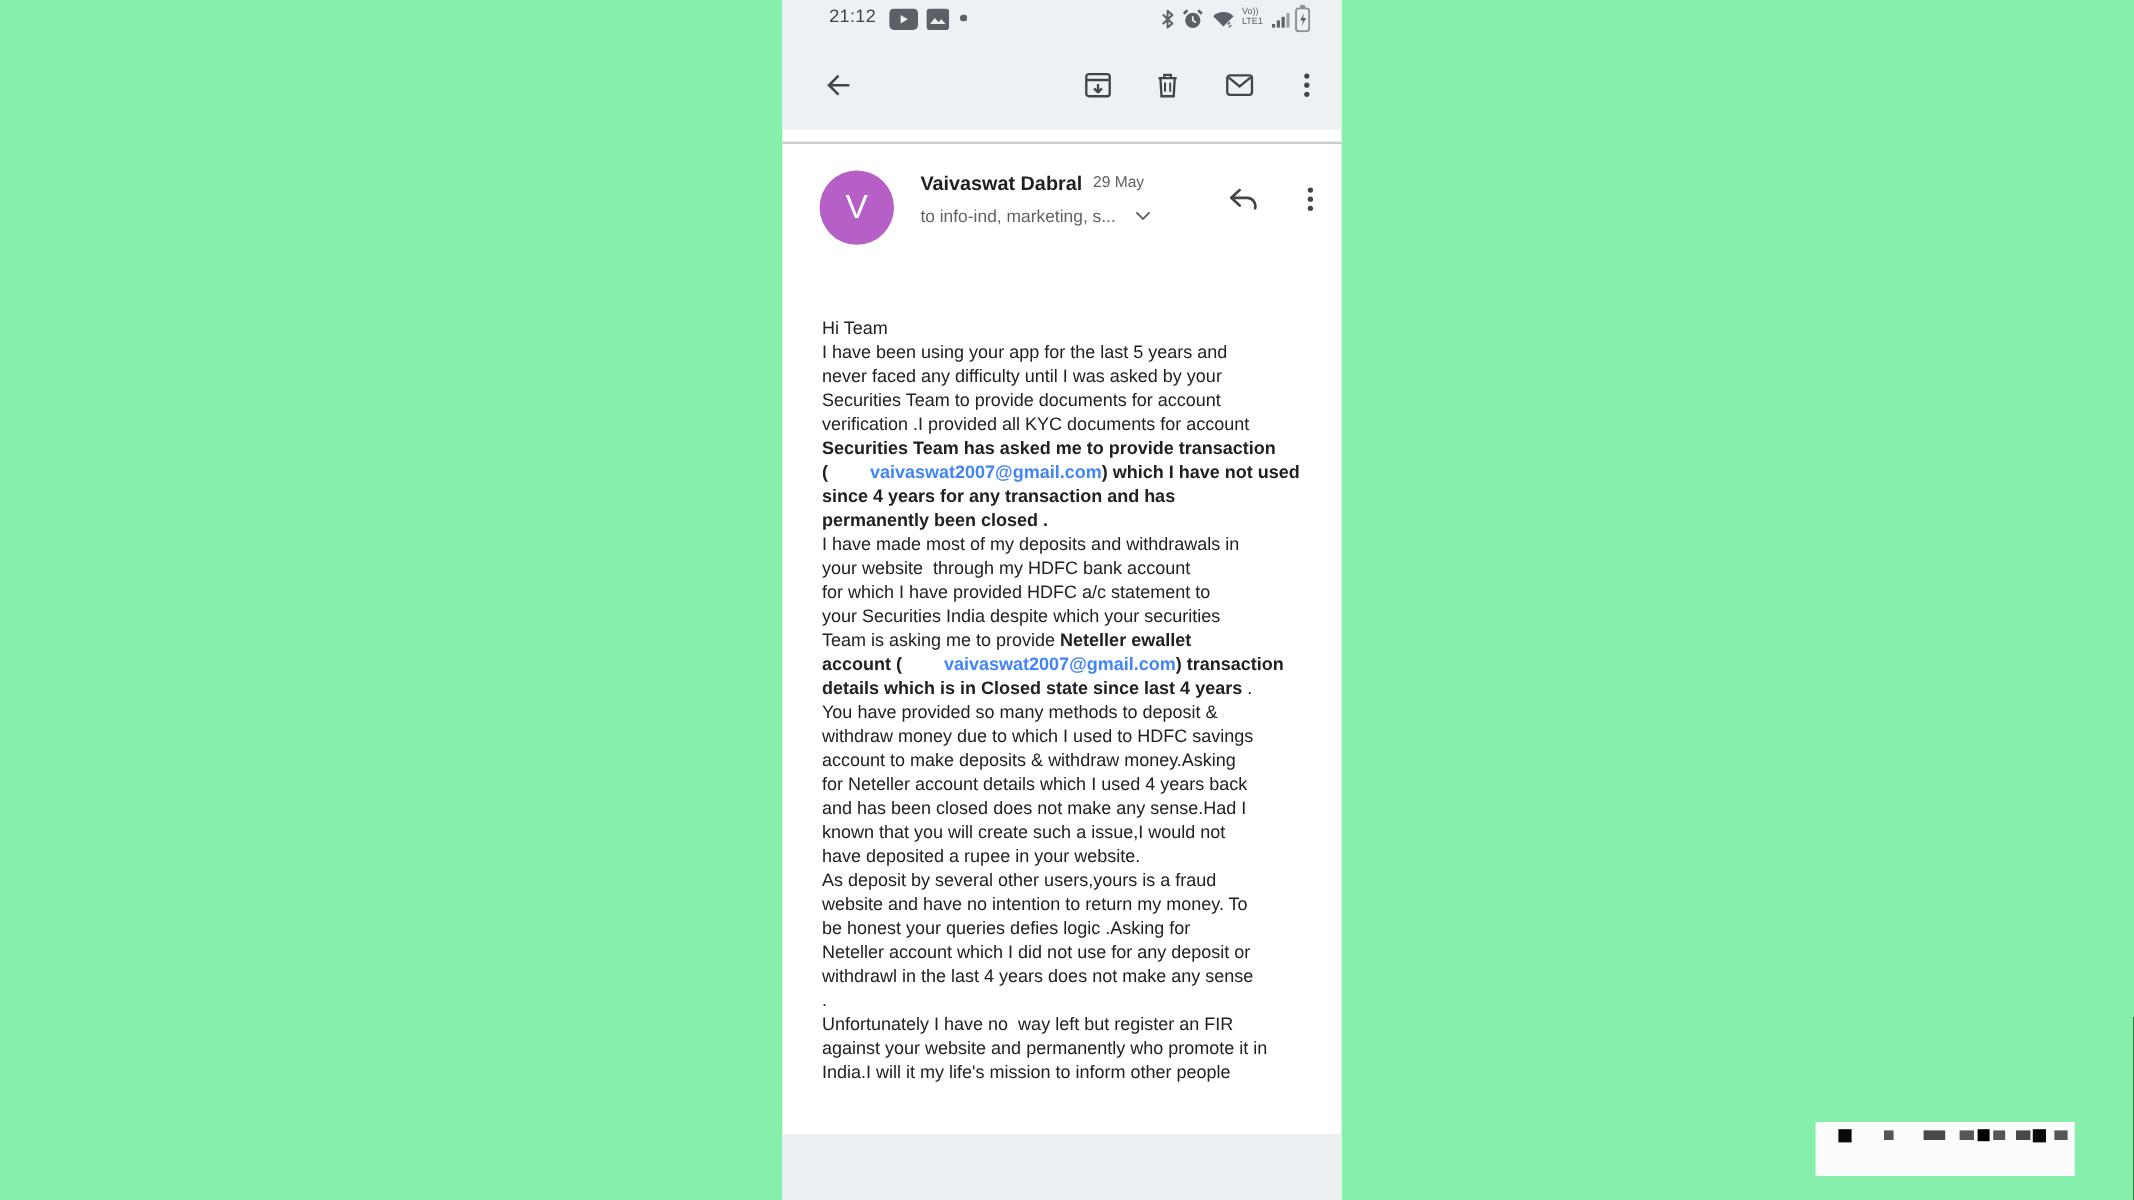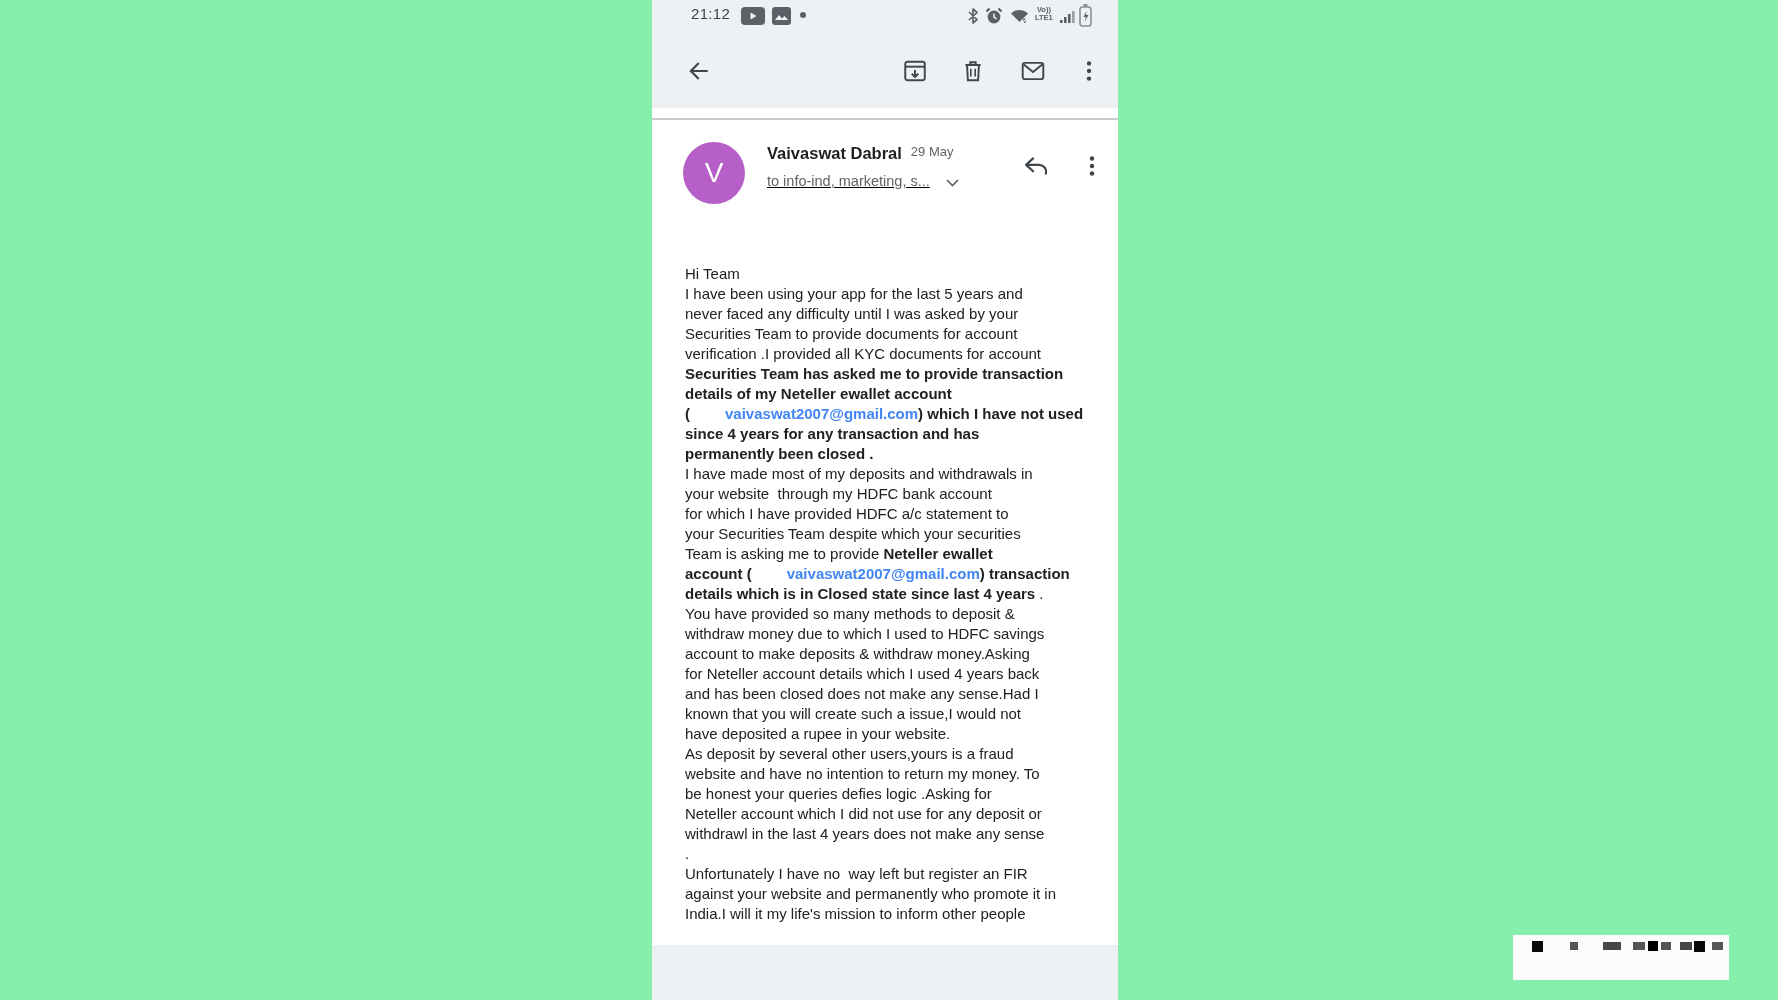--- a/index.html
+++ b/index.html
@@ -5,31 +5,31 @@
   html,body{margin:0;padding:0;background:#000;}
   .stage{position:relative;width:1778px;height:1000px;background:#86efac;overflow:hidden;
          font-family:"Liberation Sans",sans-serif;}
   .phone{position:absolute;left:652px;top:0;width:466px;height:1000px;background:#ffffff;overflow:hidden;}
   
   .chrome{position:absolute;left:0;top:0;width:466px;height:108px;background:#eef1f4;}
   .hdr-divider{position:absolute;left:0;top:118px;width:466px;height:2px;background:#caccd0;}
   
   .time{position:absolute;left:39px;top:5px;font-size:15px;color:#3f454d;letter-spacing:.3px;}
   .sicon{position:absolute;top:7px;}
-  .volte{position:absolute;left:383px;top:6px;font-size:7.5px;line-height:8px;font-weight:bold;color:#5b6167;white-space:pre;text-align:center;}
+  .volte{position:absolute;left:383px;top:6px;font-size:7.5px;line-height:8px;font-weight:normal;color:#5b6167;white-space:pre;}
   
   .abtn{position:absolute;width:26px;height:26px;top:58px;}
   .abtn svg{width:26px;height:26px;}
   
   .avatar{position:absolute;left:31px;top:142px;width:62px;height:62px;border-radius:50%;
           display:flex;align-items:center;justify-content:center;color:#fff;font-size:28px;}
   .sender-row{position:absolute;left:115px;top:144px;display:flex;align-items:flex-start;white-space:nowrap;}
   .sender{font-size:16.5px;font-weight:bold;color:#1d1f21;}
   .date{font-size:13px;color:#5d6267;margin-left:9px;}
-  .recip-row{position:absolute;left:115px;top:173px;display:flex;align-items:center;white-space:nowrap;text-decoration:underline;}
+  .recip-row{position:absolute;left:115px;top:173px;display:flex;align-items:flex-start;white-space:nowrap;}
   .recip{font-size:14.5px;color:#5d6267;}
   .caret{margin-left:16px;margin-top:3px;}
   .hicon{position:absolute;top:152px;width:28px;height:28px;}
   
   .body{position:absolute;left:33px;top:264px;width:430px;font-size:15px;color:#202124;}
   .line{height:20px;line-height:20px;white-space:pre;}
   .b{font-weight:bold;}
   .l{font-weight:bold;margin-left:35px;}
   
   .nav{position:absolute;left:0;top:945px;width:466px;height:55px;background:#edf0f3;}
@@ -162,28 +162,27 @@
         </svg>
     </span>
 
     <div class="body" id="body-lines">
         <div class="line"><span>Hi Team</span></div>
         <div class="line"><span>I have been using your app for the last 5 years and</span></div>
         <div class="line"><span>never faced any difficulty until I was asked by your</span></div>
         <div class="line"><span>Securities Team to provide documents for account</span></div>
         <div class="line"><span>verification .I provided all KYC documents for account</span></div>
         <div class="line"><span class="b">Securities Team has asked me to provide transaction</span></div>
-        <div class="line"><span class="b">details of my Neteller ewallet account</span></div>
         <div class="line"><span class="b">(</span><span class="l" style="color: rgb(66, 133, 244);">vaivaswat2007@gmail.com</span><span class="b">) which I have not used</span></div>
         <div class="line"><span class="b">since 4 years for any transaction and has</span></div>
         <div class="line"><span class="b">permanently been closed .</span></div>
         <div class="line"><span>I have made most of my deposits and withdrawals in</span></div>
         <div class="line"><span>your website  through my HDFC bank account</span></div>
         <div class="line"><span>for which I have provided HDFC a/c statement to</span></div>
-        <div class="line"><span>your Securities Team despite which your securities</span></div>
+        <div class="line"><span>your Securities India despite which your securities</span></div>
         <div class="line"><span>Team is asking me to provide </span><span class="b">Neteller ewallet</span></div>
         <div class="line"><span class="b">account (</span><span class="l" style="color: rgb(66, 133, 244);">vaivaswat2007@gmail.com</span><span class="b">) transaction</span></div>
         <div class="line"><span class="b">details which is in Closed state since last 4 years</span><span> .</span></div>
         <div class="line"><span>You have provided so many methods to deposit &amp;</span></div>
         <div class="line"><span>withdraw money due to which I used to HDFC savings</span></div>
         <div class="line"><span>account to make deposits &amp; withdraw money.Asking</span></div>
         <div class="line"><span>for Neteller account details which I used 4 years back</span></div>
         <div class="line"><span>and has been closed does not make any sense.Had I</span></div>
         <div class="line"><span>known that you will create such a issue,I would not</span></div>
         <div class="line"><span>have deposited a rupee in your website.</span></div>

